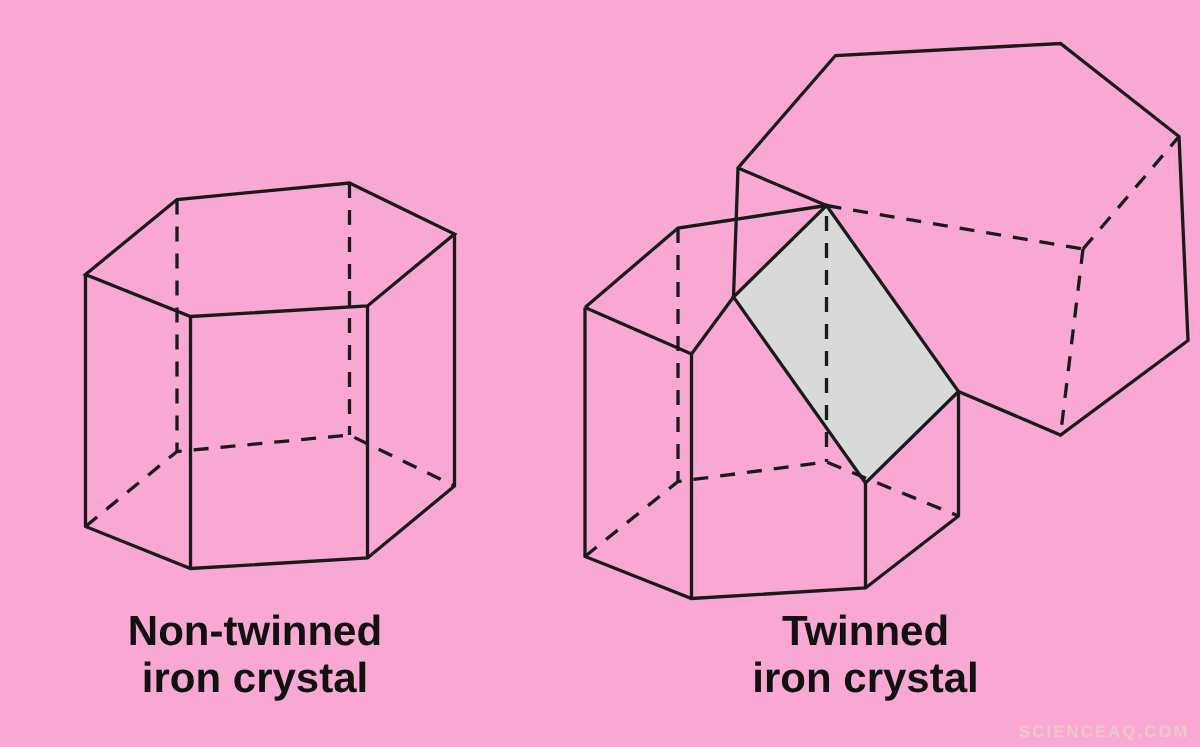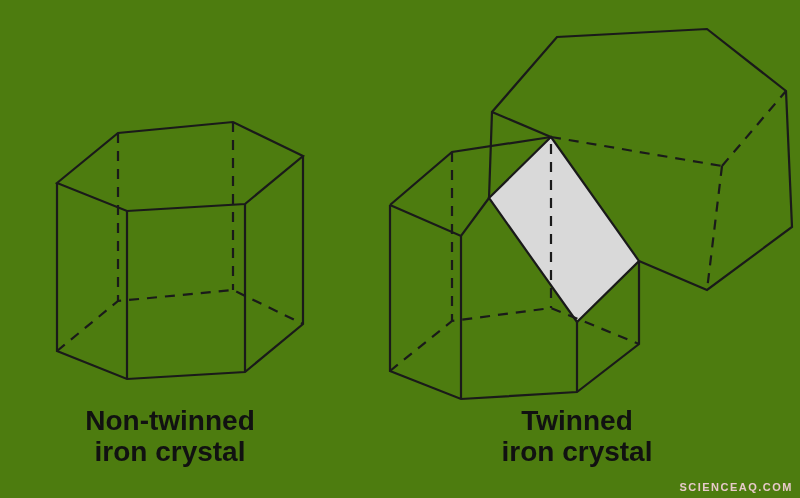--- a/index.html
+++ b/index.html
@@ -5,21 +5,21 @@
   html, body {
     margin: 0;
     padding: 0;
     background: #ffffff;
     font-family: "Liberation Sans", sans-serif;
   }
   .canvas {
     position: relative;
     width: 800px;
     height: 498px;
-    background: #4d7c0f;
+    background: #f9a8d4;
     overflow: hidden;
   }
   svg { display: block; }
   .lines path {
     fill: none;
     stroke-width: 2.2;
     stroke-linejoin: miter;
   }
   .lines path.dashed {
     stroke-dasharray: 10 8;

